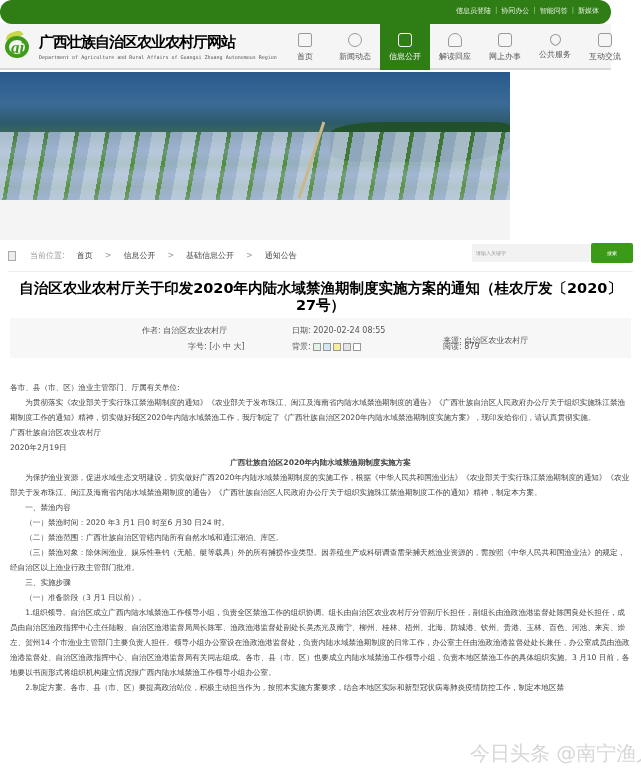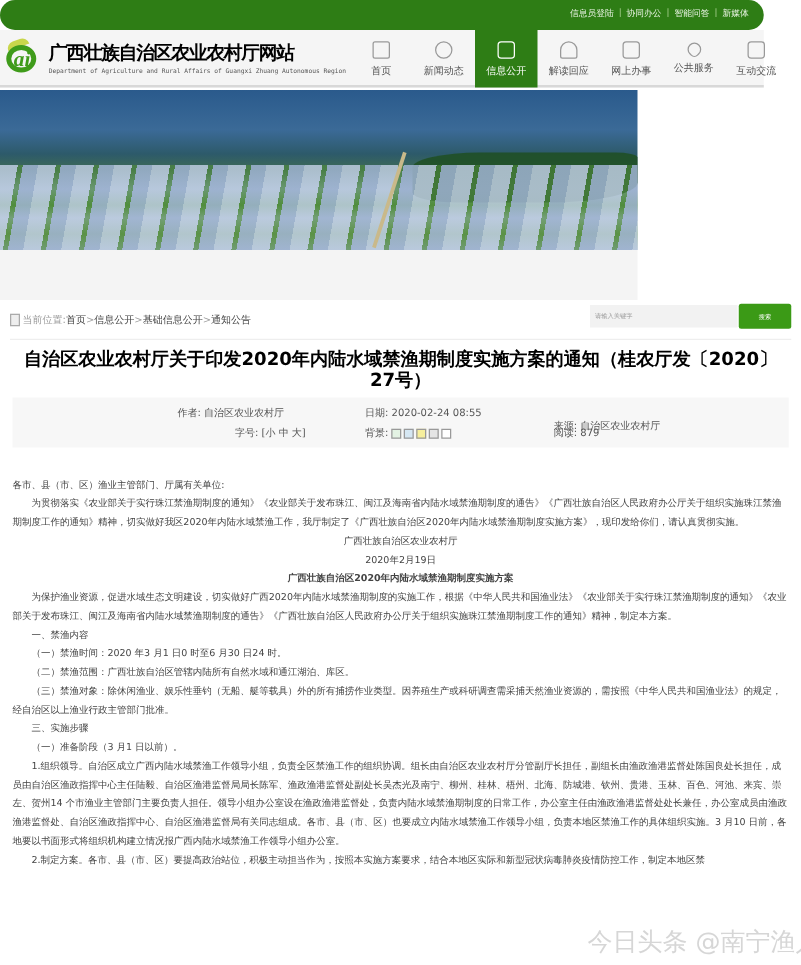--- a/index.html
+++ b/index.html
@@ -24,35 +24,35 @@
 .ic.home{border-radius:2px 2px 2px 2px;}
 .ic.news{border-radius:50%;}
 .ic.heart{border-radius:50% 50% 4px 50%;transform:rotate(45deg);width:11px;height:11px;}
 .ic.person{border-radius:50% 50% 2px 2px;}
 .banner{position:absolute;left:0;top:72px;width:510px;height:128px;background:linear-gradient(180deg,#2a5a8c 0%,#3b6a97 25%,#2d5a6a 40%,#3e6b56 50%,#8fa9c2 62%,#4f8f3c 72%,#a9bcd0 80%,#6a9b54 90%,#9fb4c8 100%);}
 .banner .fields{position:absolute;left:0;top:60px;width:510px;height:68px;background:repeating-linear-gradient(100deg,rgba(190,205,225,.85) 0 14px,rgba(80,140,60,.6) 14px 18px,rgba(160,180,210,.85) 18px 30px);}
 .banner .trees{position:absolute;left:330px;top:50px;width:180px;height:40px;background:#1f4f22;border-radius:30% 10% 40% 20%;opacity:.85;}
 .banner .road{position:absolute;left:310px;top:48px;width:3px;height:80px;background:#c9b98a;transform:rotate(18deg);}
 .subband{position:absolute;left:0;top:200px;width:510px;height:40px;background:#f4f4f4;}
 .crumbbar{position:absolute;left:0;top:240px;width:641px;height:32px;}
-.crumb{position:absolute;left:8px;top:10px;display:flex;align-items:center;font-size:8px;color:#444;gap:0;}
+.crumb{position:absolute;left:8px;top:10px;display:flex;align-items:center;font-size:8px;color:#444;gap:12px;}
 .crumb .doc-ic{width:8px;height:10px;border:1px solid #aaa;background:#eee;margin-right:2px;}
 .crumb .lbl{color:#999;}
 .crumb .sep{color:#999;}
 .search{position:absolute;left:472px;top:4px;width:118px;height:18px;background:#f2f2f2;border:none;font-size:5px;color:#999;padding-left:4px;line-height:18px;}
 .search-btn{position:absolute;left:591px;top:3px;width:42px;height:20px;background:#3b9a16;color:#fff;font-size:5px;border-radius:2px;display:flex;align-items:center;justify-content:center;}
 .crumb-line{position:absolute;left:8px;top:31px;width:625px;height:1px;background:#eee;}
 .title{position:absolute;left:10px;top:280px;width:621px;text-align:center;font-size:14.5px;font-weight:bold;color:#000000;line-height:17px;}
 .meta{position:absolute;left:10px;top:318px;width:621px;height:40px;background:#f7f7f7;font-size:8px;color:#555;}
 .meta .cell{position:absolute;white-space:nowrap;}
 .swatch{display:inline-block;width:8px;height:8px;border:1px solid #999;margin-right:2px;vertical-align:middle;}
 .body{position:absolute;left:10px;top:380px;width:621px;font-size:7.6px;color:#444;line-height:15px;}
 .body p{margin:0;}
 .indent{text-indent:2em;}
-.right{text-align:center;}
+.right{text-align:left;}
 .center{text-align:center;font-weight:bold;}
 .watermark{position:absolute;left:470px;top:740px;font-size:20px;color:rgba(180,180,180,.55);white-space:nowrap;}
 </style>
 </head>
 <body>
 
 <div class="topbar">
   <div class="toplinks">
     <span>信息员登陆</span>
     <span class="sep">|</span>

